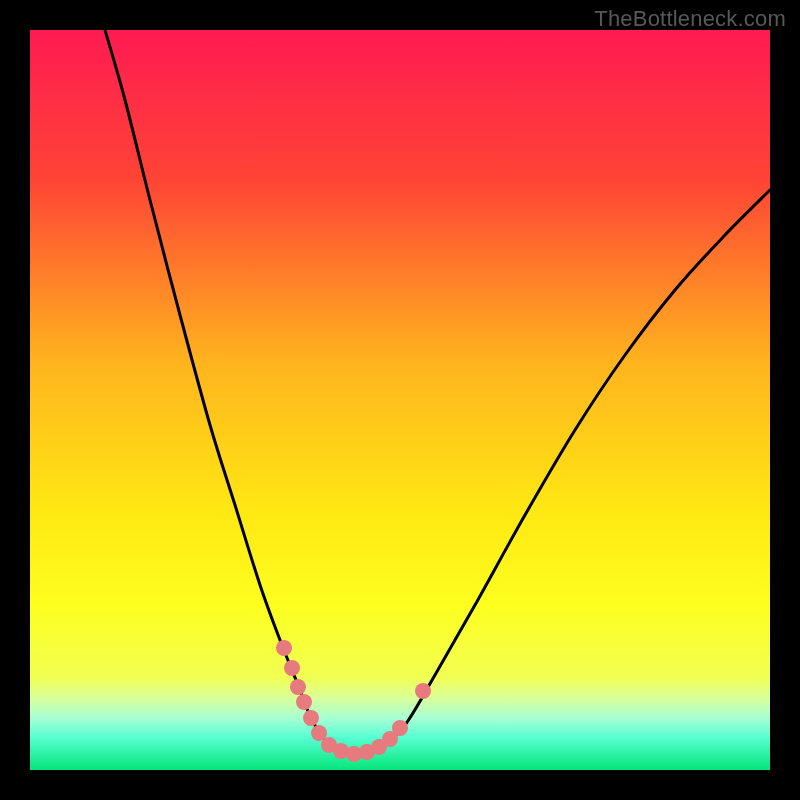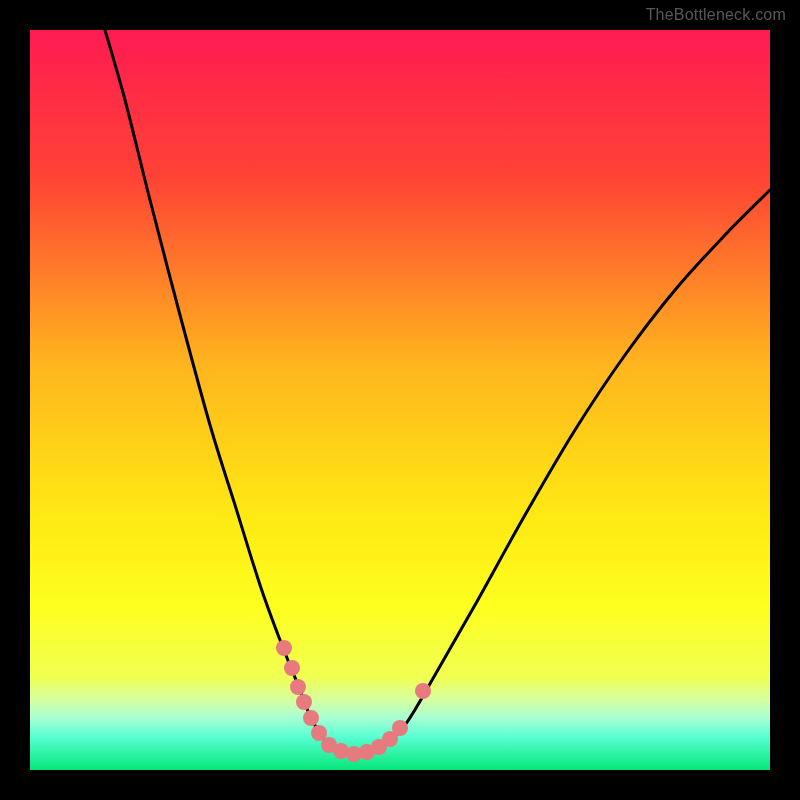--- a/index.html
+++ b/index.html
@@ -21,21 +21,21 @@
   }
   .gradient {
     position: absolute;
     inset: 0;
   }
   .watermark {
     position: absolute;
     top: 6px;
     right: 14px;
     color: #585858;
-    font-size: 16px;
+    font-size: 22px;
     font-weight: 500;
     letter-spacing: 0.2px;
   }
   svg.curves {
     position: absolute;
     inset: 0;
   }
 </style>
 </head>
 <body>

